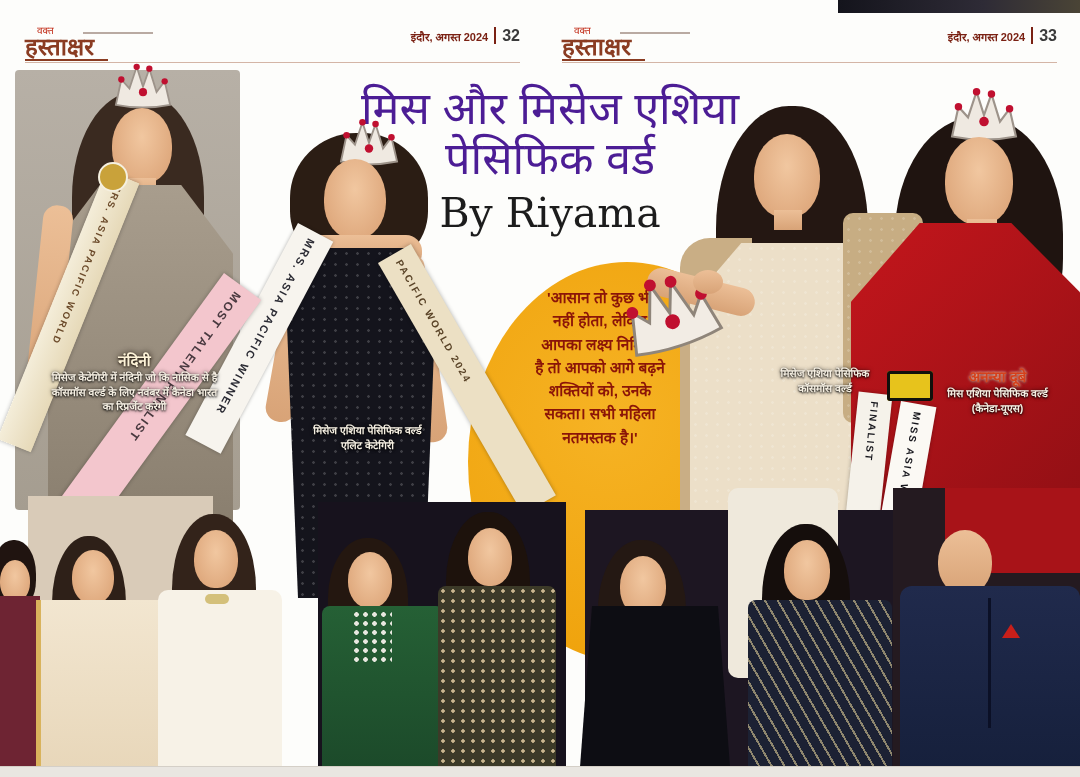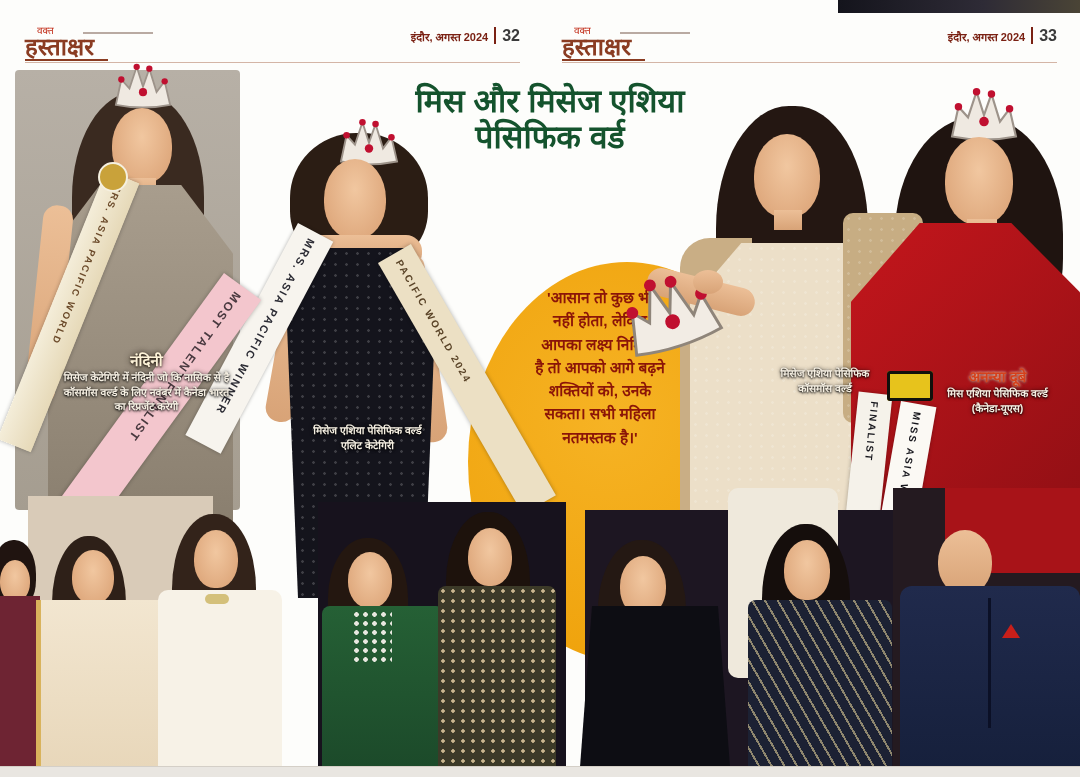--- a/index.html
+++ b/index.html
@@ -20,21 +20,21 @@
   .mast-tag{display:block;font-size:10px;font-weight:400;color:#c02914;line-height:8px;margin-left:12px;}
   .mast-title{display:block;font-size:24px;font-weight:800;color:#8a3c22;line-height:24px;
     border-bottom:2px solid #8a3c22;padding-right:14px;}
   .mast-micro{position:absolute;left:58px;top:2px;width:70px;height:2px;background:#b9aaa2;}
   .dateline{position:absolute;right:0;bottom:17px;font-size:11px;font-weight:700;color:#7a2113;}
   .pg-num{font-size:16px;font-weight:800;color:#3a3a3a;border-left:2px solid #7a2113;
     padding-left:6px;margin-left:6px;}
 
   
   .headline{left:295px;top:84px;width:510px;text-align:center;z-index:8;}
-  .h-line{font-size:32px;line-height:1.12;font-weight:700;color:#14532d;}
+  .h-line{font-size:45px;line-height:1.12;font-weight:400;color:#4c1d95;}
   .h-by{font-family:"DejaVu Serif",serif;font-size:41px;color:#1c1c1c;margin-top:4px;}
 
   
   .quote-circle{left:468px;top:262px;width:318px;height:400px;border-radius:50%;z-index:10;
     background:radial-gradient(circle at 45% 40%,#f6b324,#ee9f07);}
   .quote-box{left:490px;top:286px;width:220px;z-index:11;text-align:center;}
   .q-ln{font-size:15.5px;font-weight:800;color:#8b1508;line-height:1.5;}
 
   
   .face{background:radial-gradient(ellipse at 50% 38%,#f1c7a0,#d99f72);border-radius:50% 50% 46% 46%;}
@@ -75,20 +75,21 @@
     </div>
     <div class="mast-micro"></div>
     <div class="dateline">
       <span>इंदौर, अगस्त 2024</span><span class="pg-num">33</span>
     </div>
   </div>
 
   <div class="abs headline">
     <div class="h-line">मिस और मिसेज एशिया</div>
     <div class="h-line">पेसिफिक वर्ड</div>
+    <div class="h-by">By Riyama</div>
   </div>
 
   <div class="abs quote-circle"></div>
   <div class="abs quote-box">
     <div class="q-ln">'आसान तो कुछ भी</div>
     <div class="q-ln">नहीं होता, लेकिन</div>
     <div class="q-ln">आपका लक्ष्य निश्चित</div>
     <div class="q-ln">है तो आपको आगे बढ़ने</div>
     <div class="q-ln">शक्तियों को, उनके</div>
     <div class="q-ln">सकता। सभी महिला</div>
@@ -110,21 +111,21 @@
     </span>
     <div class="abs face" style="left:102px;top:58px;width:60px;height:76px;"></div>
     <div class="abs skin" style="left:118px;top:128px;width:28px;height:22px;"></div>
     <div class="abs" style="left:38px;top:135px;width:185px;height:380px;background:linear-gradient(180deg,#a89d8d,#867b6b);clip-path:polygon(28% 0,72% 0,100% 18%,100% 100%,0 100%,0 18%);"></div>
     <div class="abs skin" style="left:24px;top:155px;width:30px;height:200px;border-radius:14px;transform:rotate(6deg);"></div>
     <div class="abs sash" style="left:96px;top:120px;width:36px;height:290px;transform:rotate(22deg);transform-origin:top left;background:linear-gradient(90deg,#f4edd9,#e6d9b8);">
       <span style="font-size:9.5px;color:#6b4a2a;">MRS. ASIA PACIFIC WORLD</span>
     </div>
     <div class="abs" style="left:88px;top:112px;width:26px;height:26px;border-radius:50%;background:#c9a23a;border:2px solid #f5f0e0;"></div>
   </div>
-  <div class="abs caption" style="left:44px;top:350px;width:205px;">
+  <div class="abs caption" style="left:32px;top:350px;width:205px;">
     <div class="cap-name">नंदिनी</div>
     <div class="cap-line">मिसेज केटेगिरी में नंदिनी जो कि नासिक से है</div>
     <div class="cap-line">कॉसमॉस वर्ल्ड के लिए नवंबर में कैनेडा भारत</div>
     <div class="cap-line">का रिप्रजेंट करेगी</div>
   </div>
 
   <div class="abs z12" style="left:238px;top:103px;width:245px;height:495px;">
     <div class="abs hair" style="left:52px;top:30px;width:138px;height:135px;background:#2b1d14;"></div>
     <span class="abs" style="left:92px;top:8px;width:78px;height:58px;">
       <svg viewBox="0 0 80 62" width="100%" height="100%">

